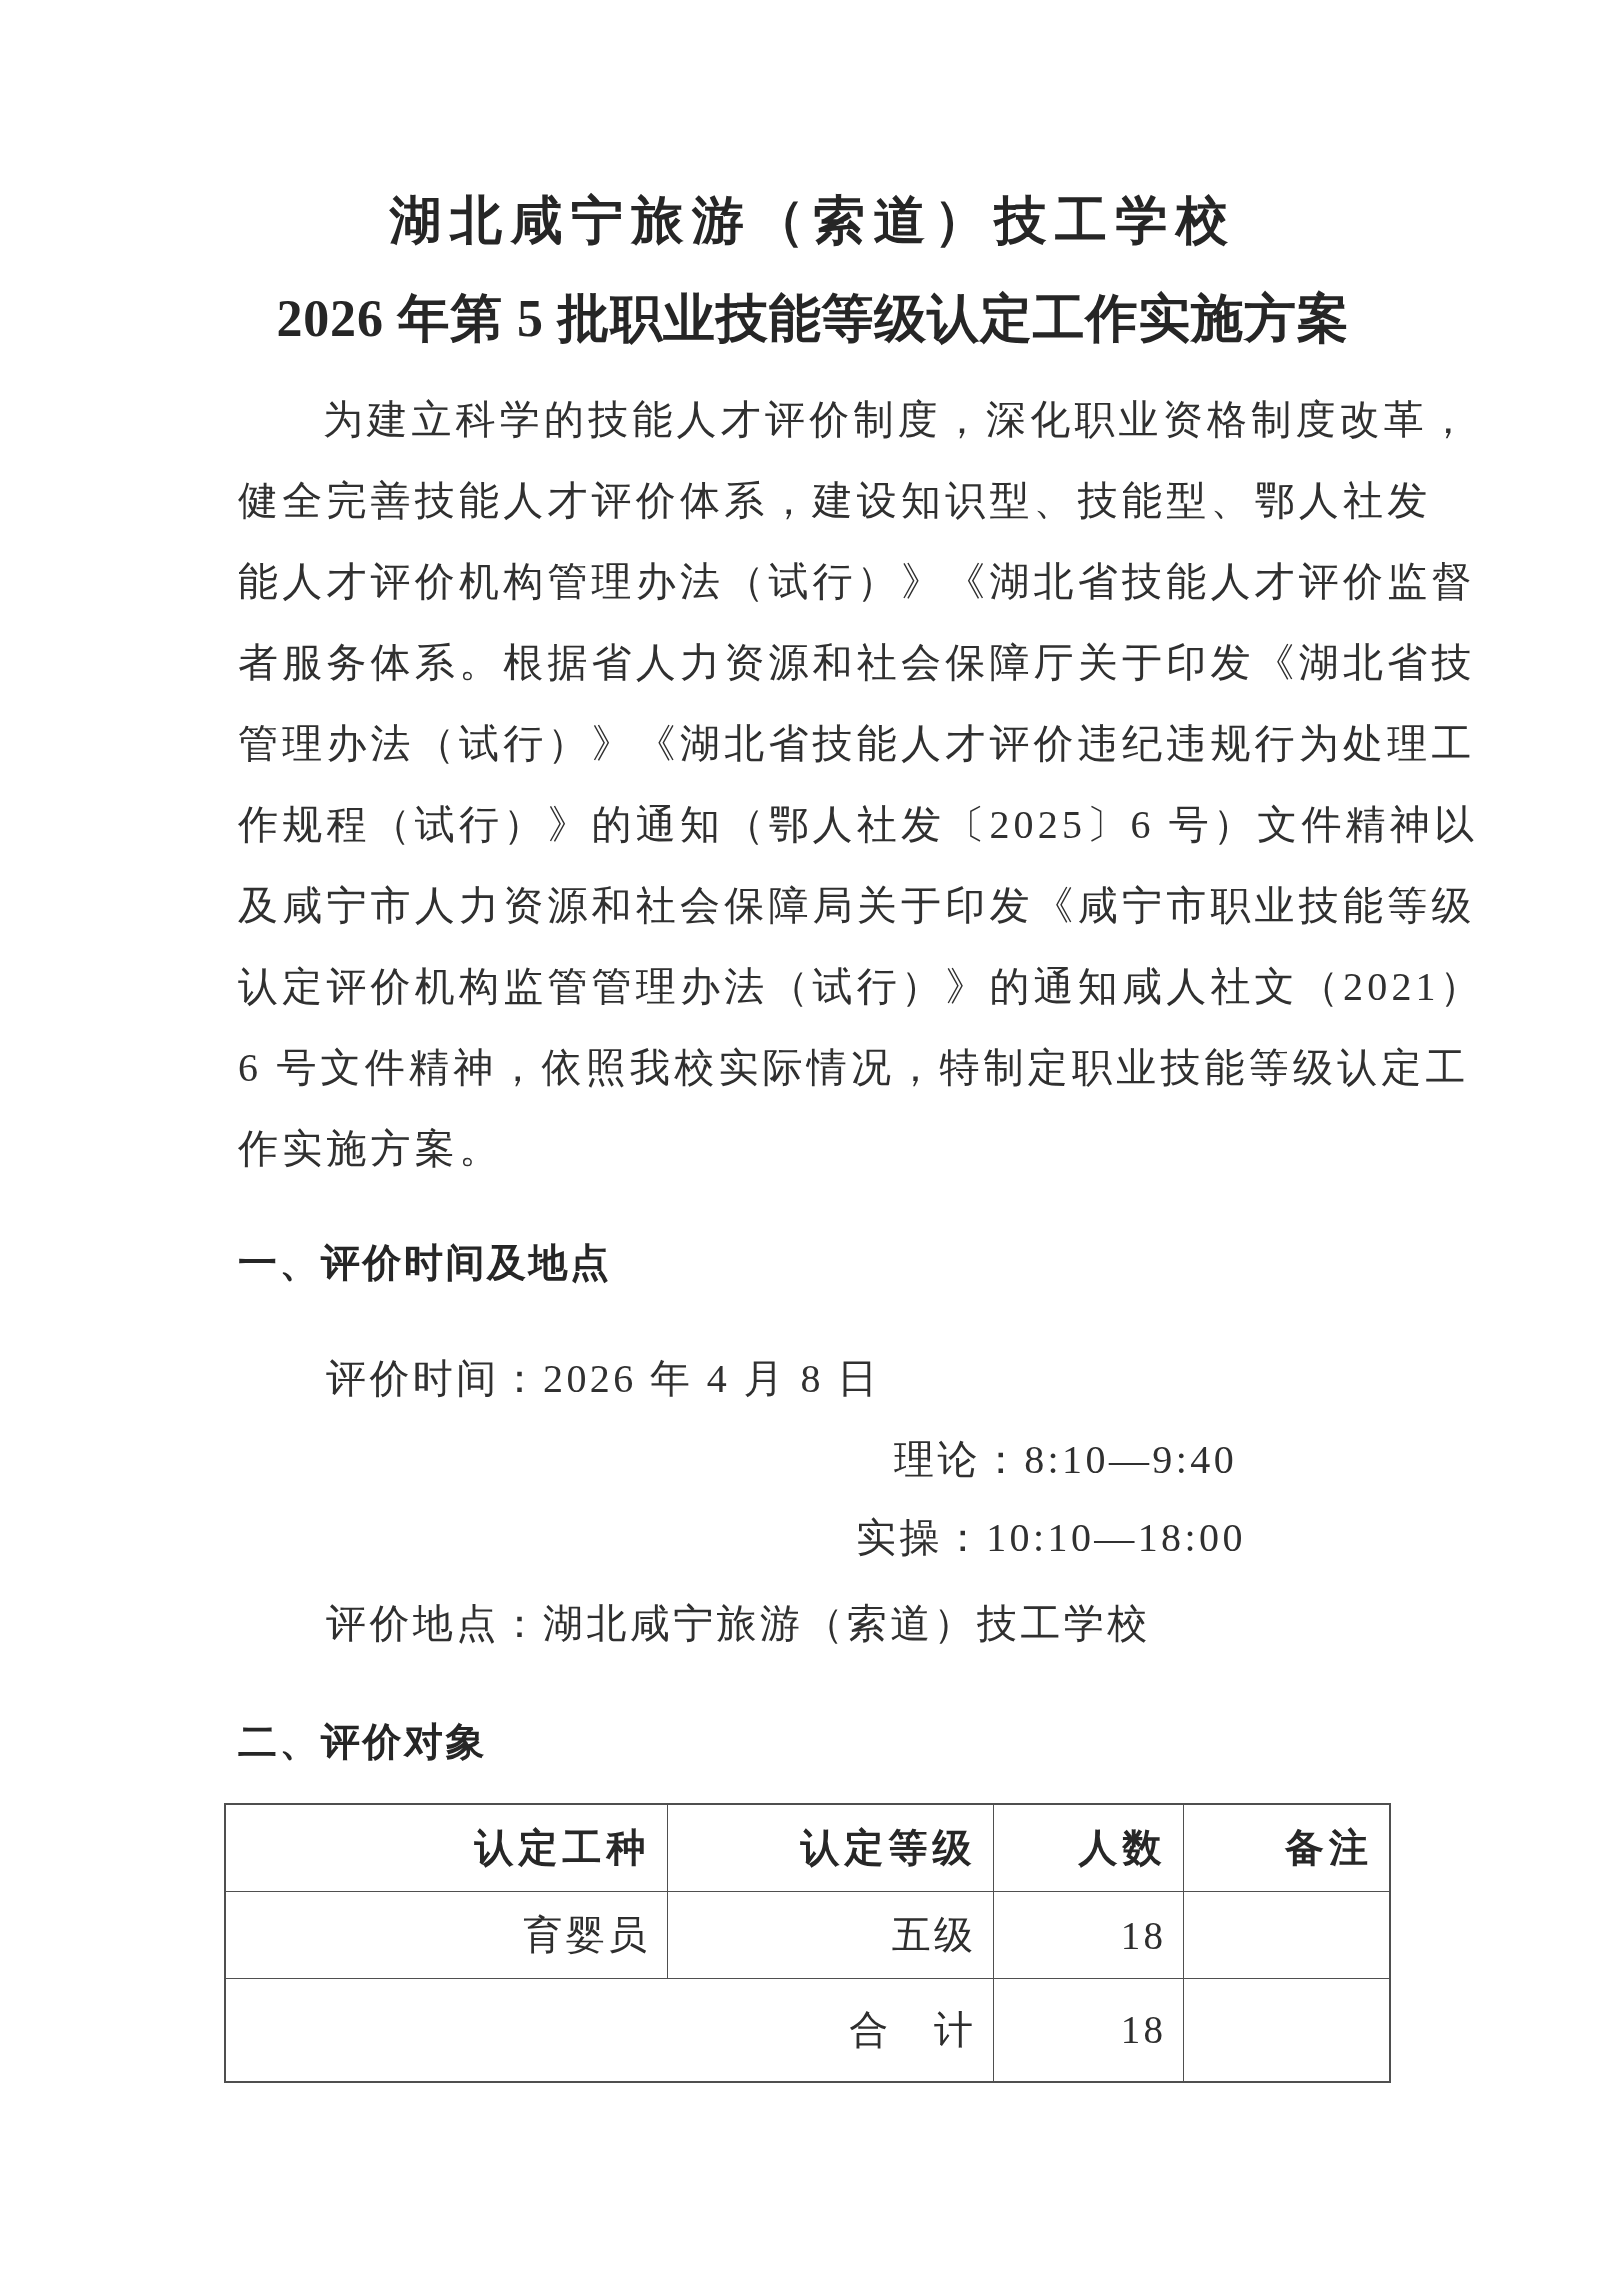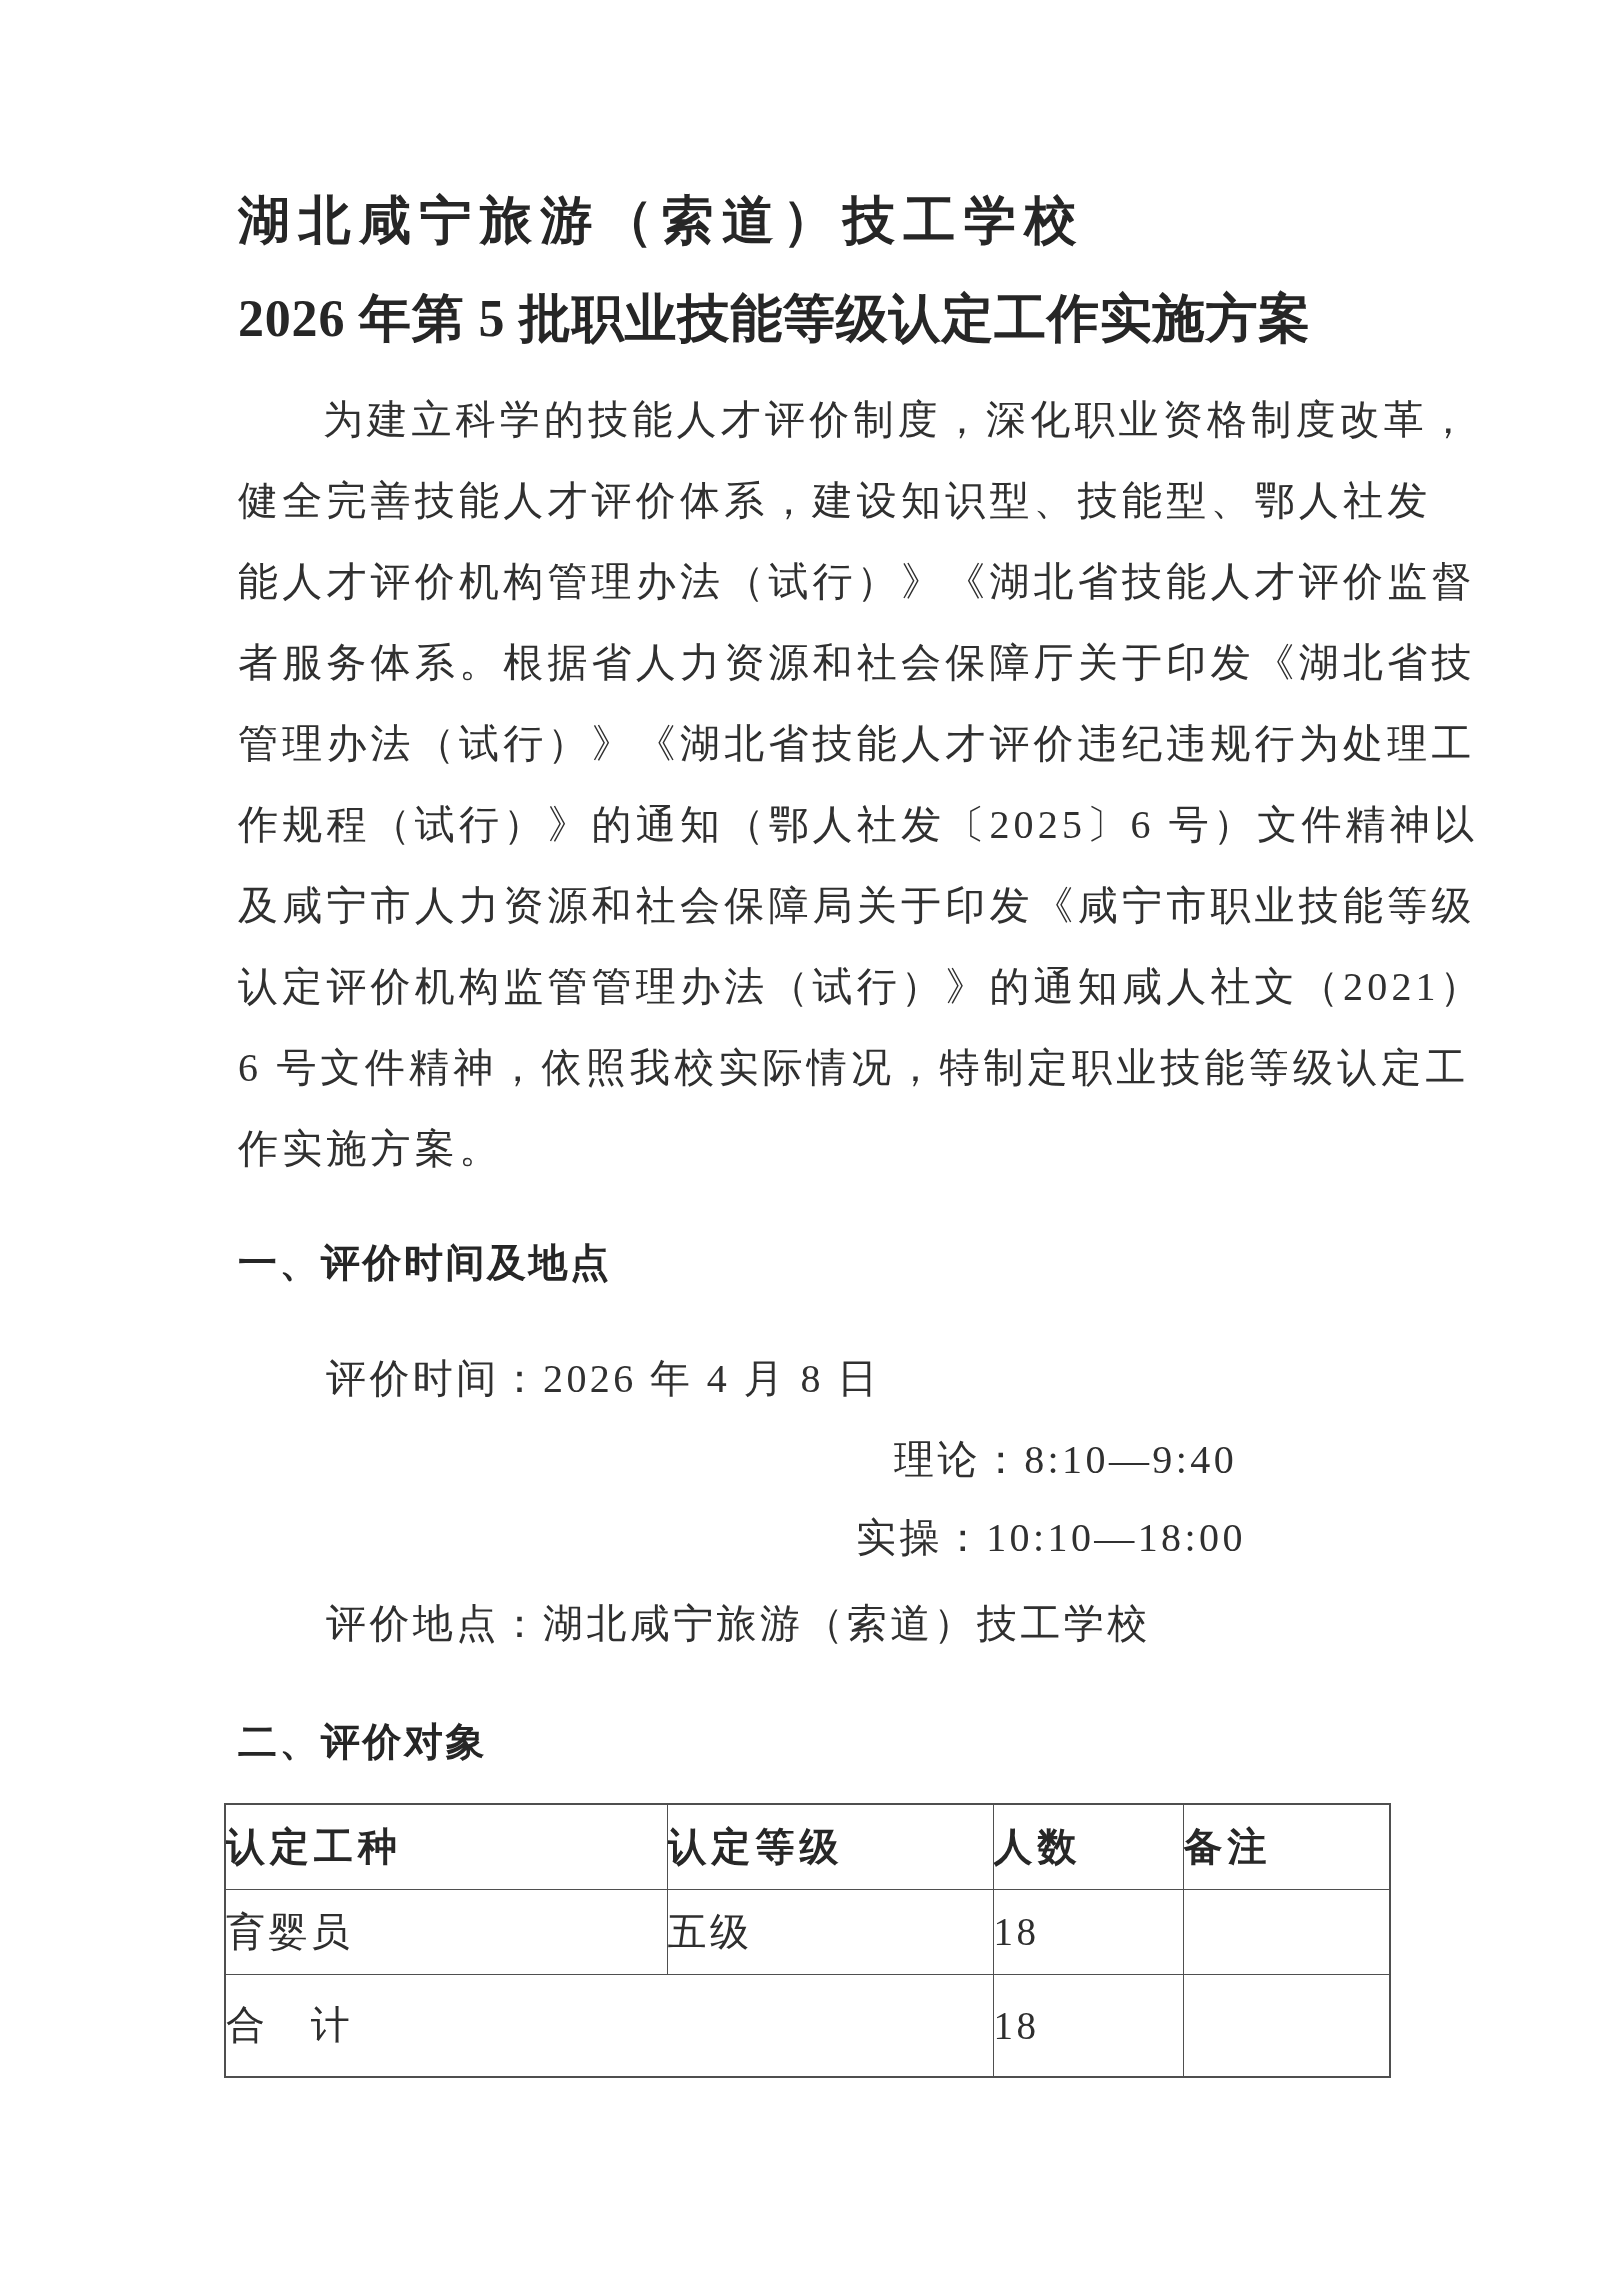--- a/index.html
+++ b/index.html
@@ -14,20 +14,21 @@
     margin: 0 auto;
     background: #ffffff;
     color: #2e2e2e;
     font-family: "Liberation Serif", "DejaVu Serif", serif;
     overflow: hidden;
   }
   .doc-title {
     position: absolute;
     left: 238px;
     width: 1150px;
+    text-align: center;
     font-size: 52px;
     font-weight: bold;
     color: #262626;
     white-space: nowrap;
   }
   .doc-title.line1 { top: 186px; letter-spacing: 8.5px; }
   .doc-title.line2 { top: 284px; letter-spacing: 0.8px; }
 
   .intro {
     position: absolute;
@@ -79,23 +80,23 @@
     top: 1803px;
     width: 1165px;
     border-collapse: collapse;
     table-layout: fixed;
     font-size: 39px;
     color: #2e2e2e;
   }
   table.eval-table th,
   table.eval-table td {
     border: 1.7px solid #4f4f4f;
-    text-align: left;
+    text-align: right;
     vertical-align: middle;
-    padding: 0;
+    padding: 16px;
     letter-spacing: 3.4px;
     font-weight: normal;
     white-space: nowrap;
     overflow: hidden;
   }
   table.eval-table { border: 2.5px solid #4f4f4f; }
   table.eval-table th { font-weight: bold; letter-spacing: 5px; color: #272727; }
   table.eval-table tr.hdr   { height: 85px; }
   table.eval-table tr.r1    { height: 85px; }
   table.eval-table tr.total { height: 103px; }

